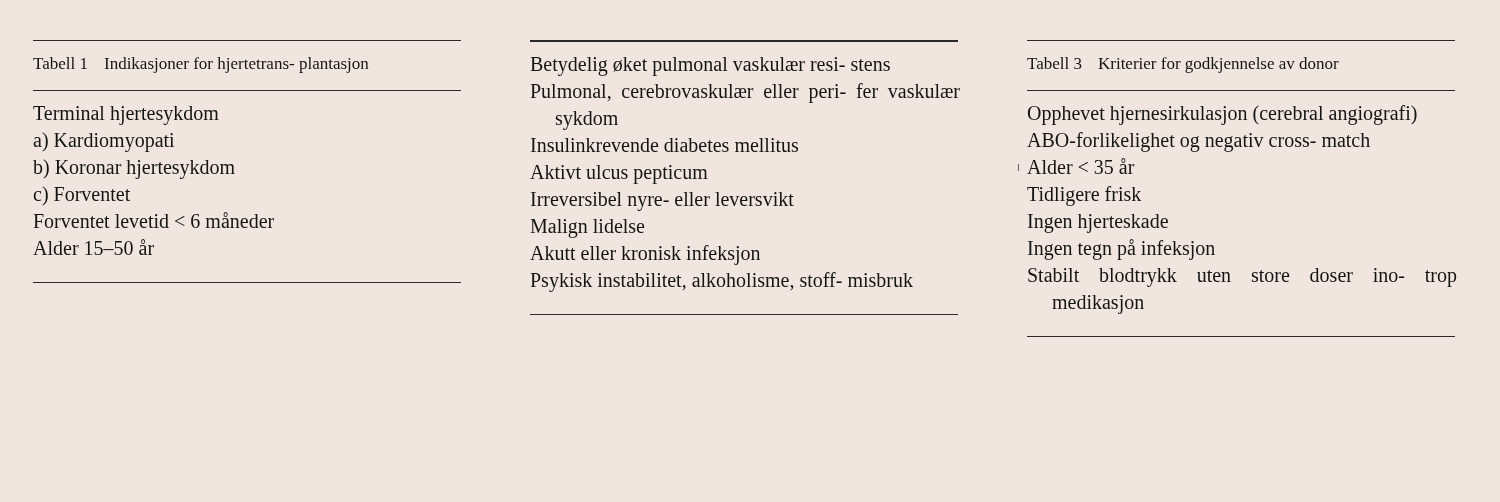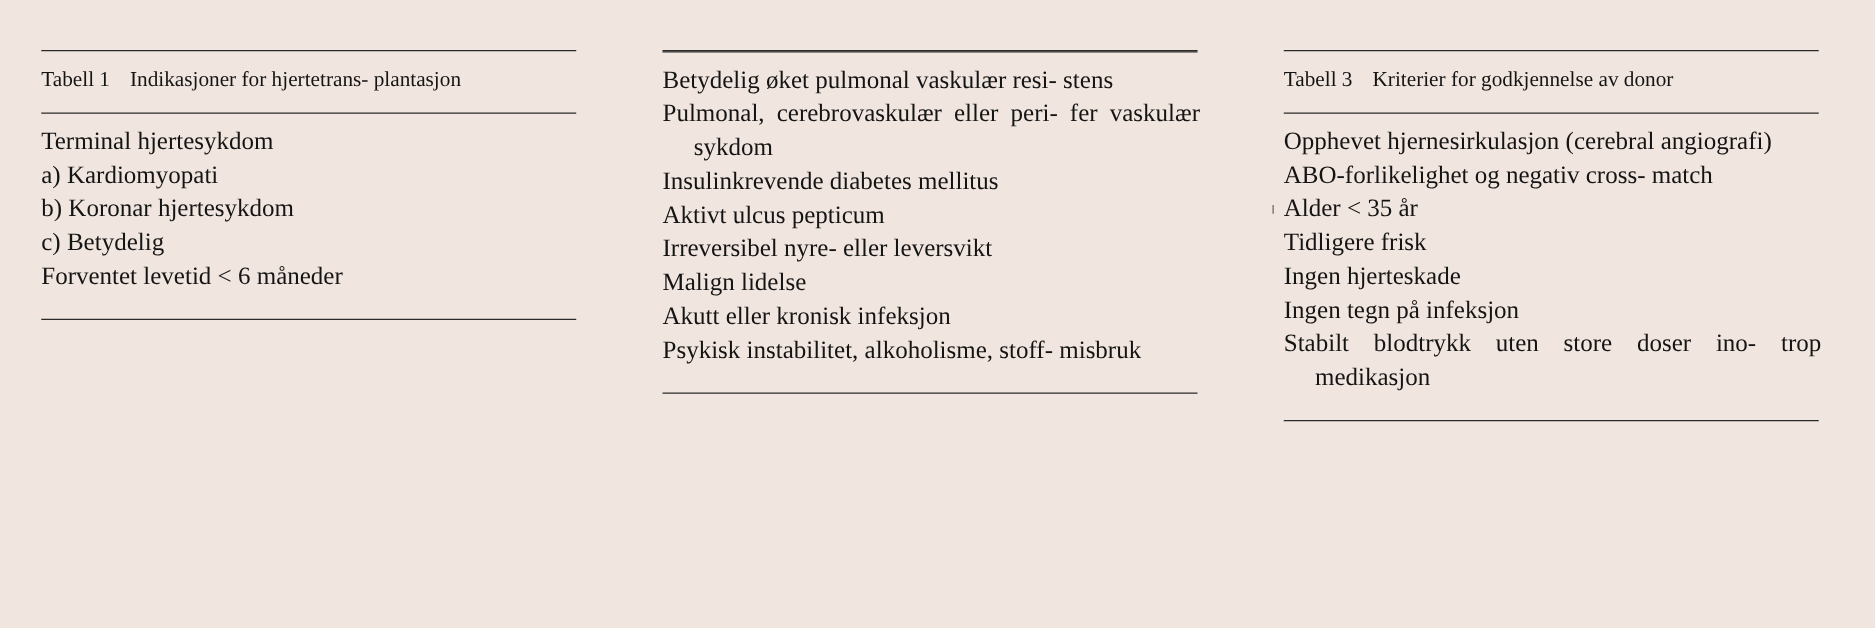--- a/index.html
+++ b/index.html
@@ -70,22 +70,23 @@
 <div class="table-block" id="t1">
   <div class="rule"></div>
   <div class="caption">
     <span class="num">Tabell 1</span><span>Indikasjoner for hjertetrans- plantasjon</span>
   </div>
   <div class="rule"></div>
   <ul class="items">
     <li class="item">Terminal hjertesykdom</li>
     <li class="item">a) Kardiomyopati</li>
     <li class="item">b) Koronar hjertesykdom</li>
-    <li class="item">c) Betydelig</li>
+    <li class="item">c) Forventet</li>
     <li class="item">Forventet levetid &lt; 6 måneder</li>
+    <li class="item">Alder 15–50 år</li>
   </ul>
   <div class="rule bottom-rule"></div>
 </div>
 
 <div class="table-block justify" id="t2">
   <div class="rule"></div>
   <div class="rule"></div>
   <ul class="items">
     <li class="item">Betydelig øket pulmonal vaskulær resi- stens</li>
     <li class="item">Pulmonal, cerebrovaskulær eller peri- fer vaskulær sykdom</li>

